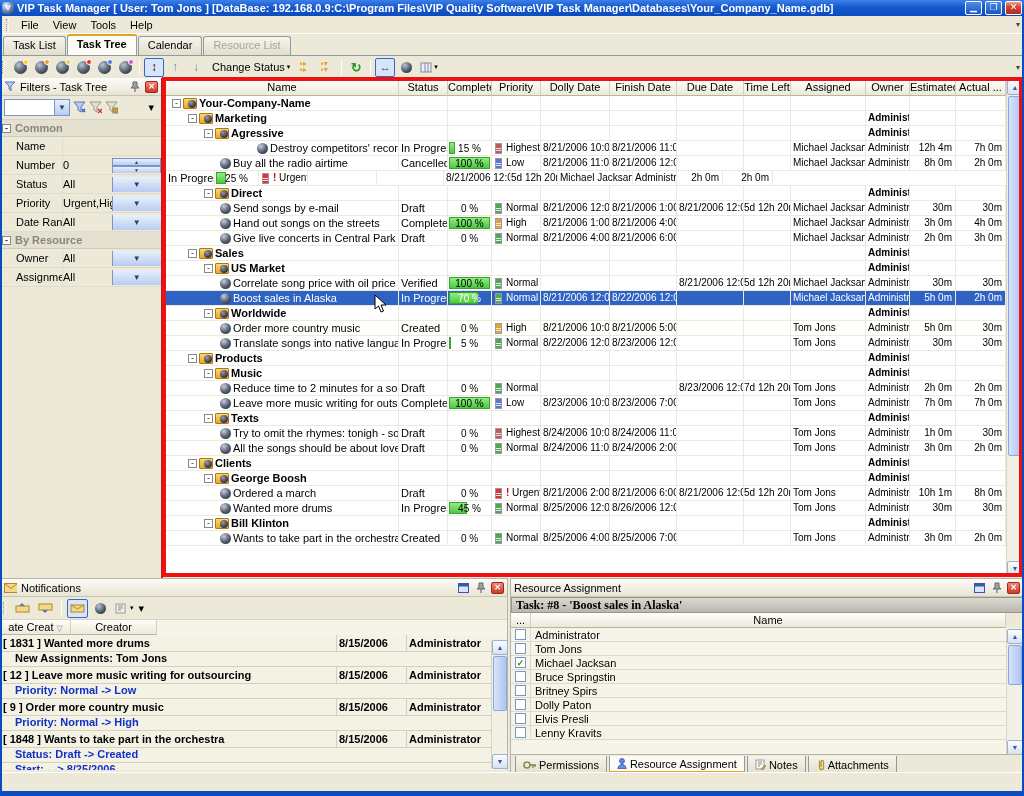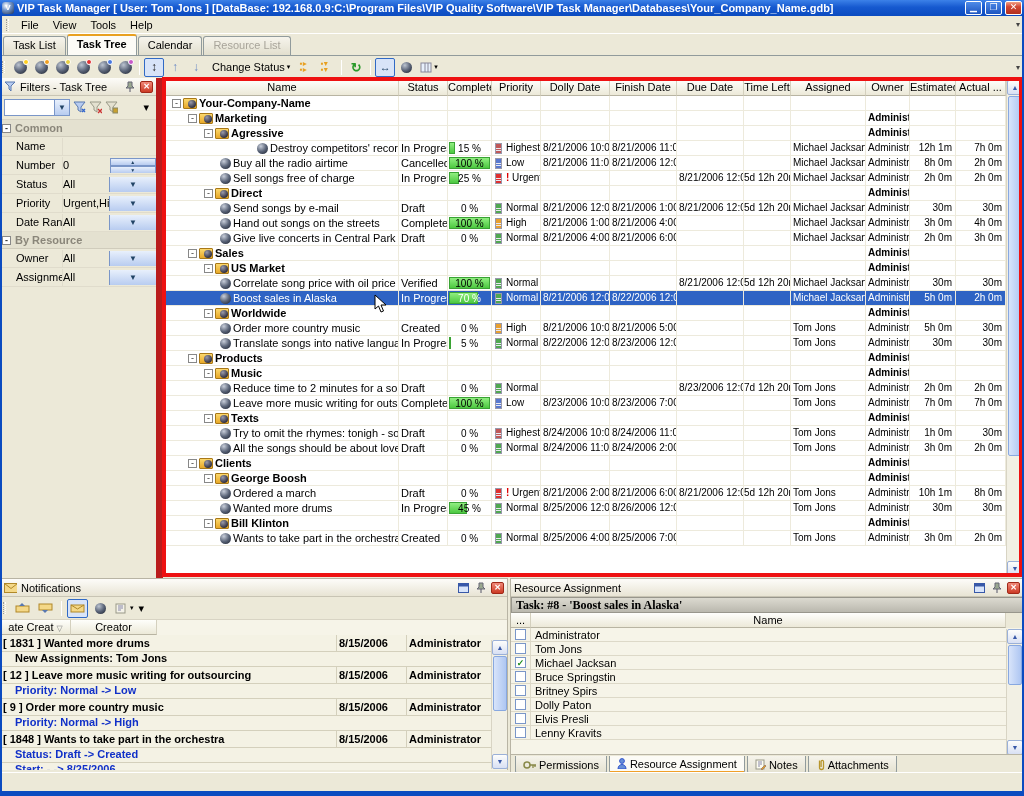--- a/index.html
+++ b/index.html
@@ -29,21 +29,21 @@
   #toolbar { position:absolute; left:0; top:56px; width:1024px; height:22px; background:#ECE9D8; display:flex; align-items:center; padding-left:2px; gap:1px; }
   .tb-btn { height:19px; min-width:20px; display:flex; align-items:center; justify-content:center; gap:2px; padding:0 2px; border:1px solid transparent; border-radius:2px; }
   .tb-btn.pressed { border:1px solid #316AC5; background:#D8E4F8; }
   .tb-sep { width:1px; height:15px; background:#C6C2B2; border-right:1px solid #fff; margin:0 3px; }
   .disc { position:relative; width:13px; height:13px; border-radius:50%; background:radial-gradient(circle at 35% 30%, #BCC4D0, #5A6478 50%, #1E2430 95%); }
   .disc .badge { position:absolute; right:-2px; top:-2px; width:6px; height:6px; border-radius:50%; border:1px solid #fff; }
   .arrow-gl { font-size:12px; font-weight:bold; color:#6E8CC4; line-height:12px; }
   .lbl-btn { font-size:11px; padding:0 4px; }
   .mini-tree { width:13px; height:13px; font-size:8px; line-height:6px; color:#E8A020; }
   
-  #filters { position:absolute; left:0; top:78px; width:163px; height:500px; background:#ECE9D8; border-right:7px solid #b91c1c; }
+  #filters { position:absolute; left:0; top:78px; width:163px; height:500px; background:#ECE9D8; border-right:2px solid #b91c1c; }
   .panel-hd { height:18px; background:linear-gradient(#FDFCF9,#E8E4D4); border-bottom:1px solid #C8C4B4; display:flex; align-items:center; padding:0 3px; gap:4px; font-size:11px; }
   .panel-hd .sp { flex:1; }
   .hd-ico { width:13px; height:13px; display:flex; align-items:center; justify-content:center; }
   .xbtn { width:13px; height:12px; background:linear-gradient(#F08878,#CC3A24); border:1px solid #A02818; border-radius:2px; color:#fff; font-size:8px; font-weight:bold; line-height:10px; text-align:center; }
   #filter-toolbar { height:24px; display:flex; align-items:center; gap:3px; padding:0 4px; border-bottom:1px solid #D8D4C4; }
   .combo { width:66px; height:17px; background:#fff; border:1px solid #7A96C8; display:flex; }
   .combo .cb-txt { flex:1; }
   .drop-btn { width:15px; height:100%; background:linear-gradient(#E8F0FC,#B8CCF0); border-left:1px solid #7A96C8; color:#246; font-size:8px; text-align:center; line-height:15px; }
   .prop-group { height:17px; background:#E4E1D0; color:#8A867A; font-weight:bold; display:flex; align-items:center; gap:4px; padding:0 2px; border-bottom:1px solid #D0CCBC; }
   .expbox { width:9px; height:9px; border:1px solid #888; background:#fff; font-size:9px; line-height:7px; text-align:center; color:#333; flex:0 0 auto; }
@@ -415,21 +415,21 @@
               <span class="pri-ico" style="background:repeating-linear-gradient(180deg,#C05858 0 1.6px,#E8E8F0 1.6px 2.4px);border:1px solid #99A"></span>
               <span>Highest</span>
             </span>
           </span>
           <span class="gc dt" style="width: 69px;">8/21/2006 10:00</span>
           <span class="gc dt" style="width: 67px;">8/21/2006 11:00</span>
           <span class="gc dt" style="width: 67px;"></span>
           <span class="gc rt" style="width: 47px;"></span>
           <span class="gc" style="width: 75px; font-size: 10px; padding-left: 2px;">Michael Jacksan</span>
           <span class="gc" style="width: 44px; font-size: 10px; padding-left: 2px;">Administrat</span>
-          <span class="gc rt" style="width: 46px;">12h 1m</span>
+          <span class="gc rt" style="width: 46px;">12h 4m</span>
           <span class="gc rt" style="width: 50px;">7h 0m</span>
         </div>
         <div class="grow">
           <span class="gc" style="width: 233px;">
             <span class="namecell" style="padding-left:54px">
               <span class="tdisc"></span>
               <span>Buy all the radio airtime</span>
             </span>
           </span>
           <span class="gc" style="width: 49px; padding-left: 2px;">Cancelled</span>
@@ -448,26 +448,20 @@
           <span class="gc dt" style="width: 69px;">8/21/2006 11:00</span>
           <span class="gc dt" style="width: 67px;">8/21/2006 12:00</span>
           <span class="gc dt" style="width: 67px;"></span>
           <span class="gc rt" style="width: 47px;"></span>
           <span class="gc" style="width: 75px; font-size: 10px; padding-left: 2px;">Michael Jacksan</span>
           <span class="gc" style="width: 44px; font-size: 10px; padding-left: 2px;">Administrat</span>
           <span class="gc rt" style="width: 46px;">8h 0m</span>
           <span class="gc rt" style="width: 50px;">2h 0m</span>
         </div>
         <div class="grow">
-          <span class="gc" style="width: 233px;">
-            <span class="namecell" style="padding-left:54px">
-              <span class="tdisc"></span>
-              <span>Sell songs free of charge</span>
-            </span>
-          </span>
           <span class="gc" style="width: 49px; padding-left: 2px;">In Progress</span>
           <span class="gc" style="width: 44px;">
             <span class="pbar-wrap">
               <span class="pbar" style="width:25%"></span>
               <span class="pctlbl">25 %</span>
             </span>
           </span>
           <span class="gc" style="width: 49px;">
             <span class="pri">
               <span class="pri-ico" style="background:repeating-linear-gradient(180deg,#E03030 0 1.6px,#E8E8F0 1.6px 2.4px);border:1px solid #99A"></span>

